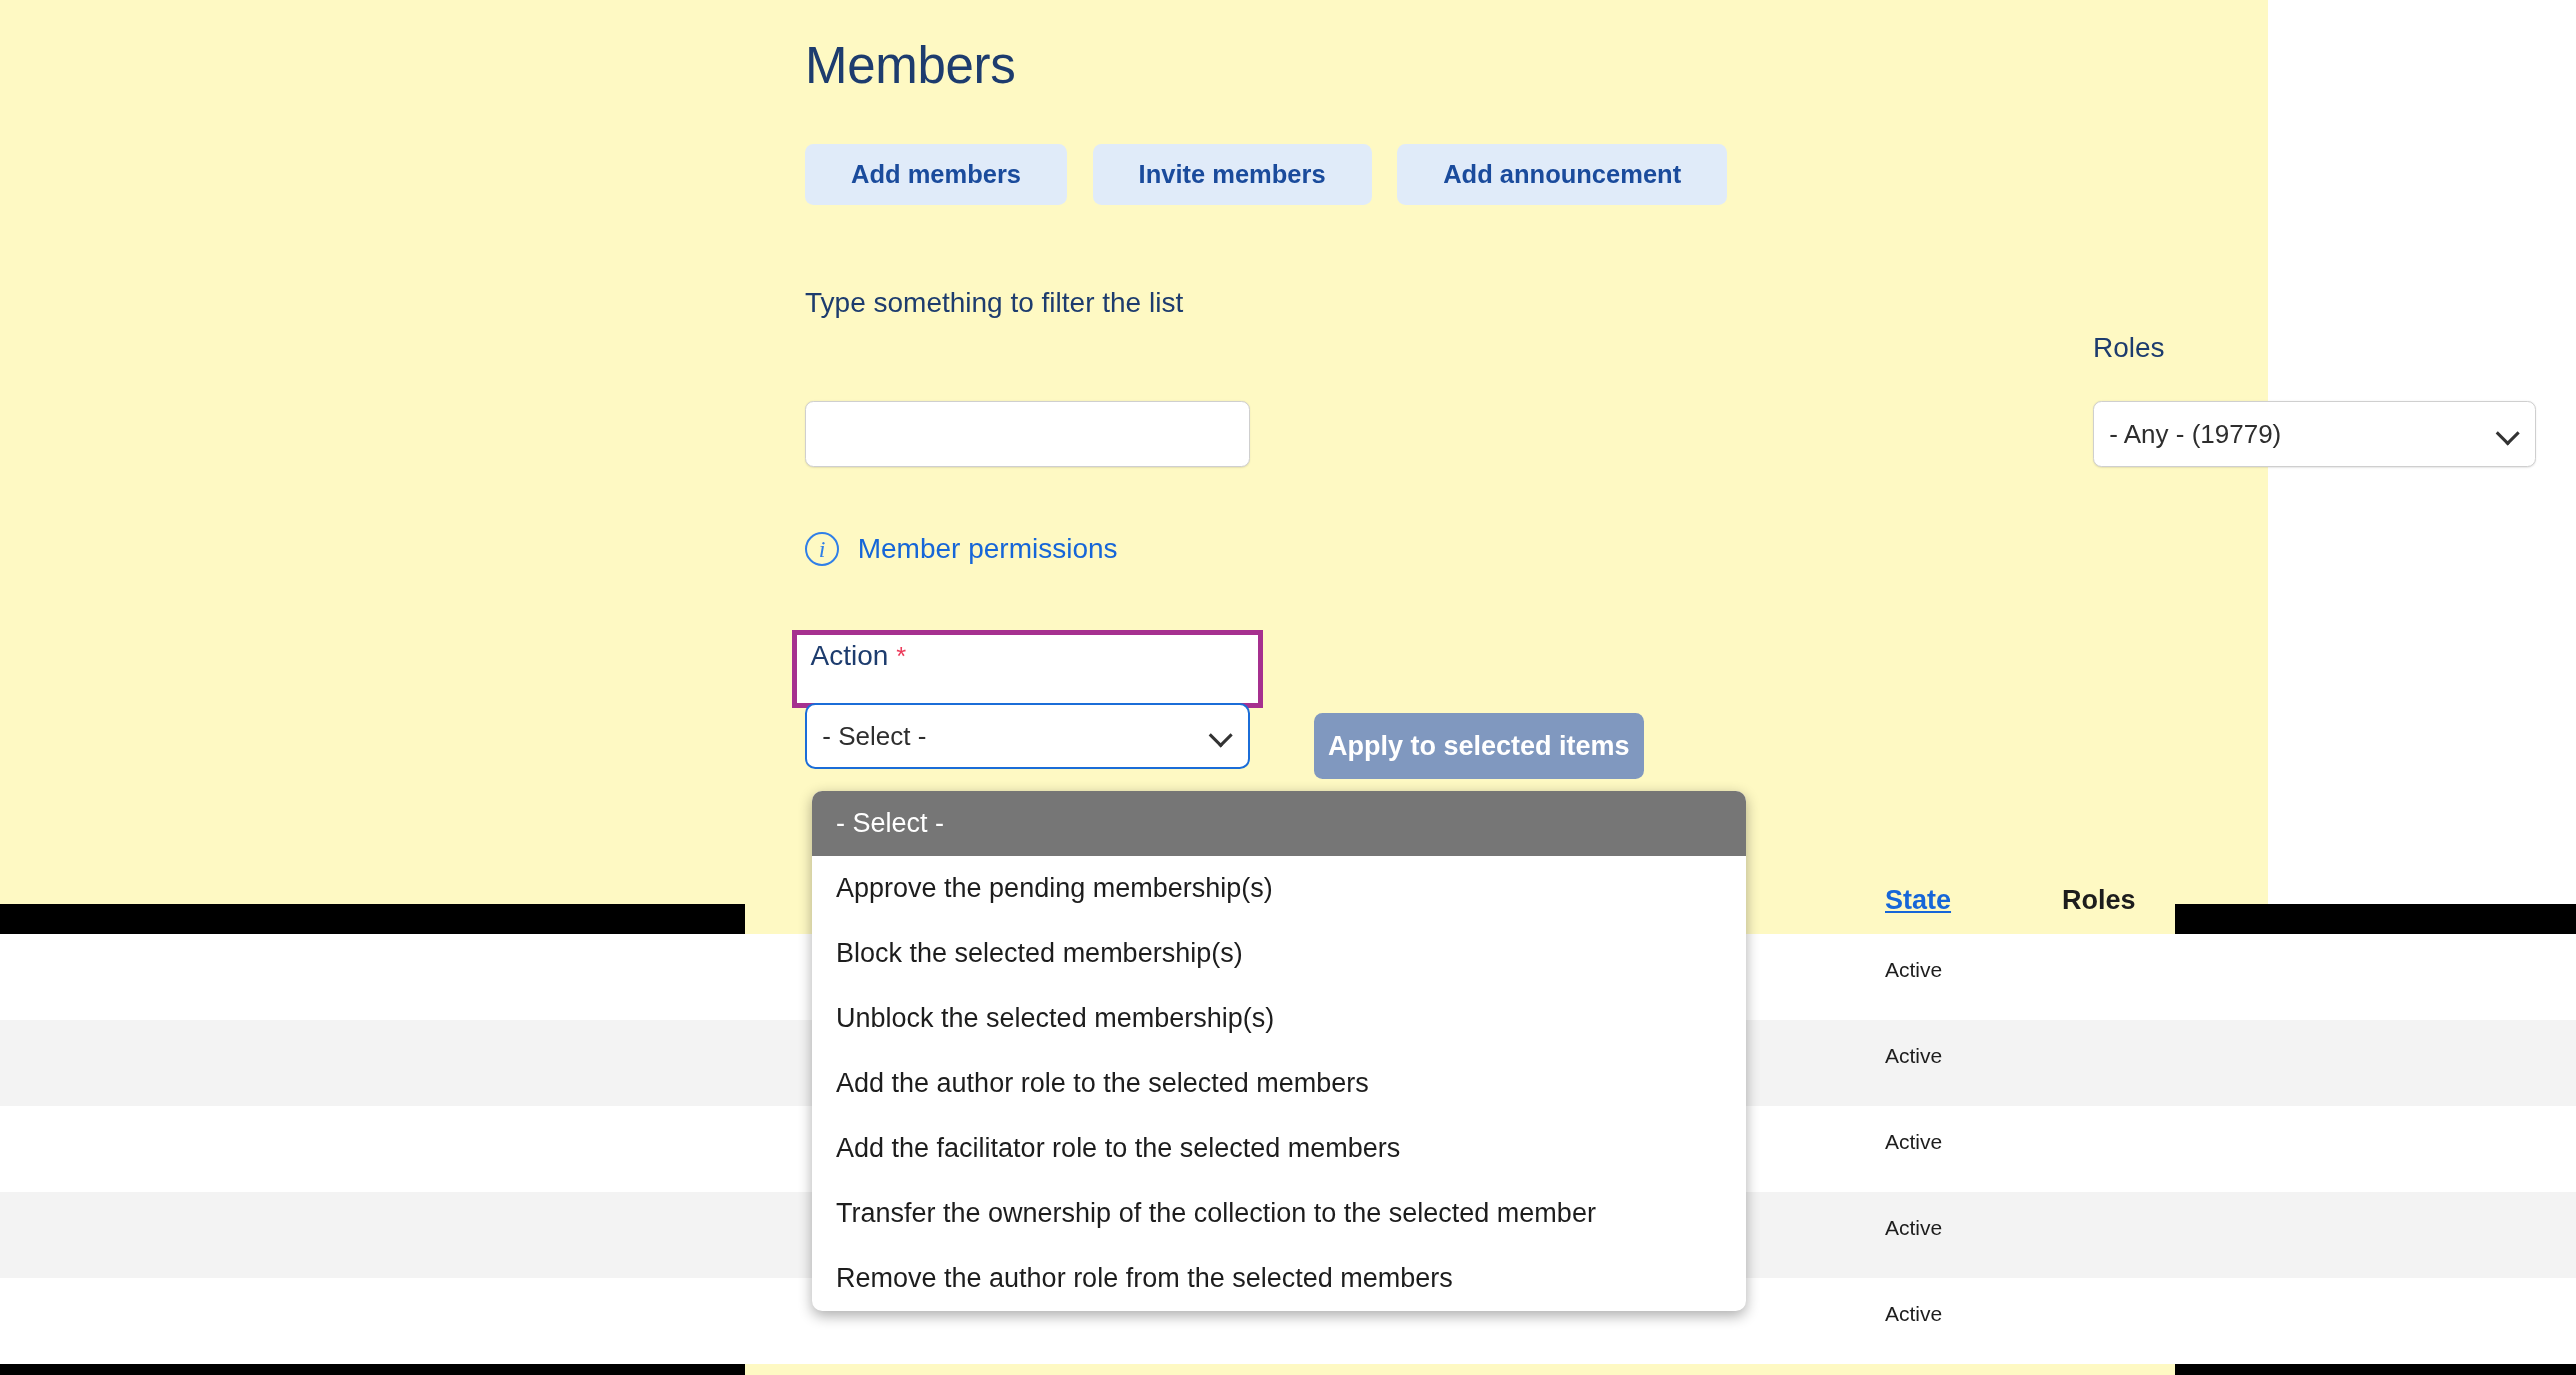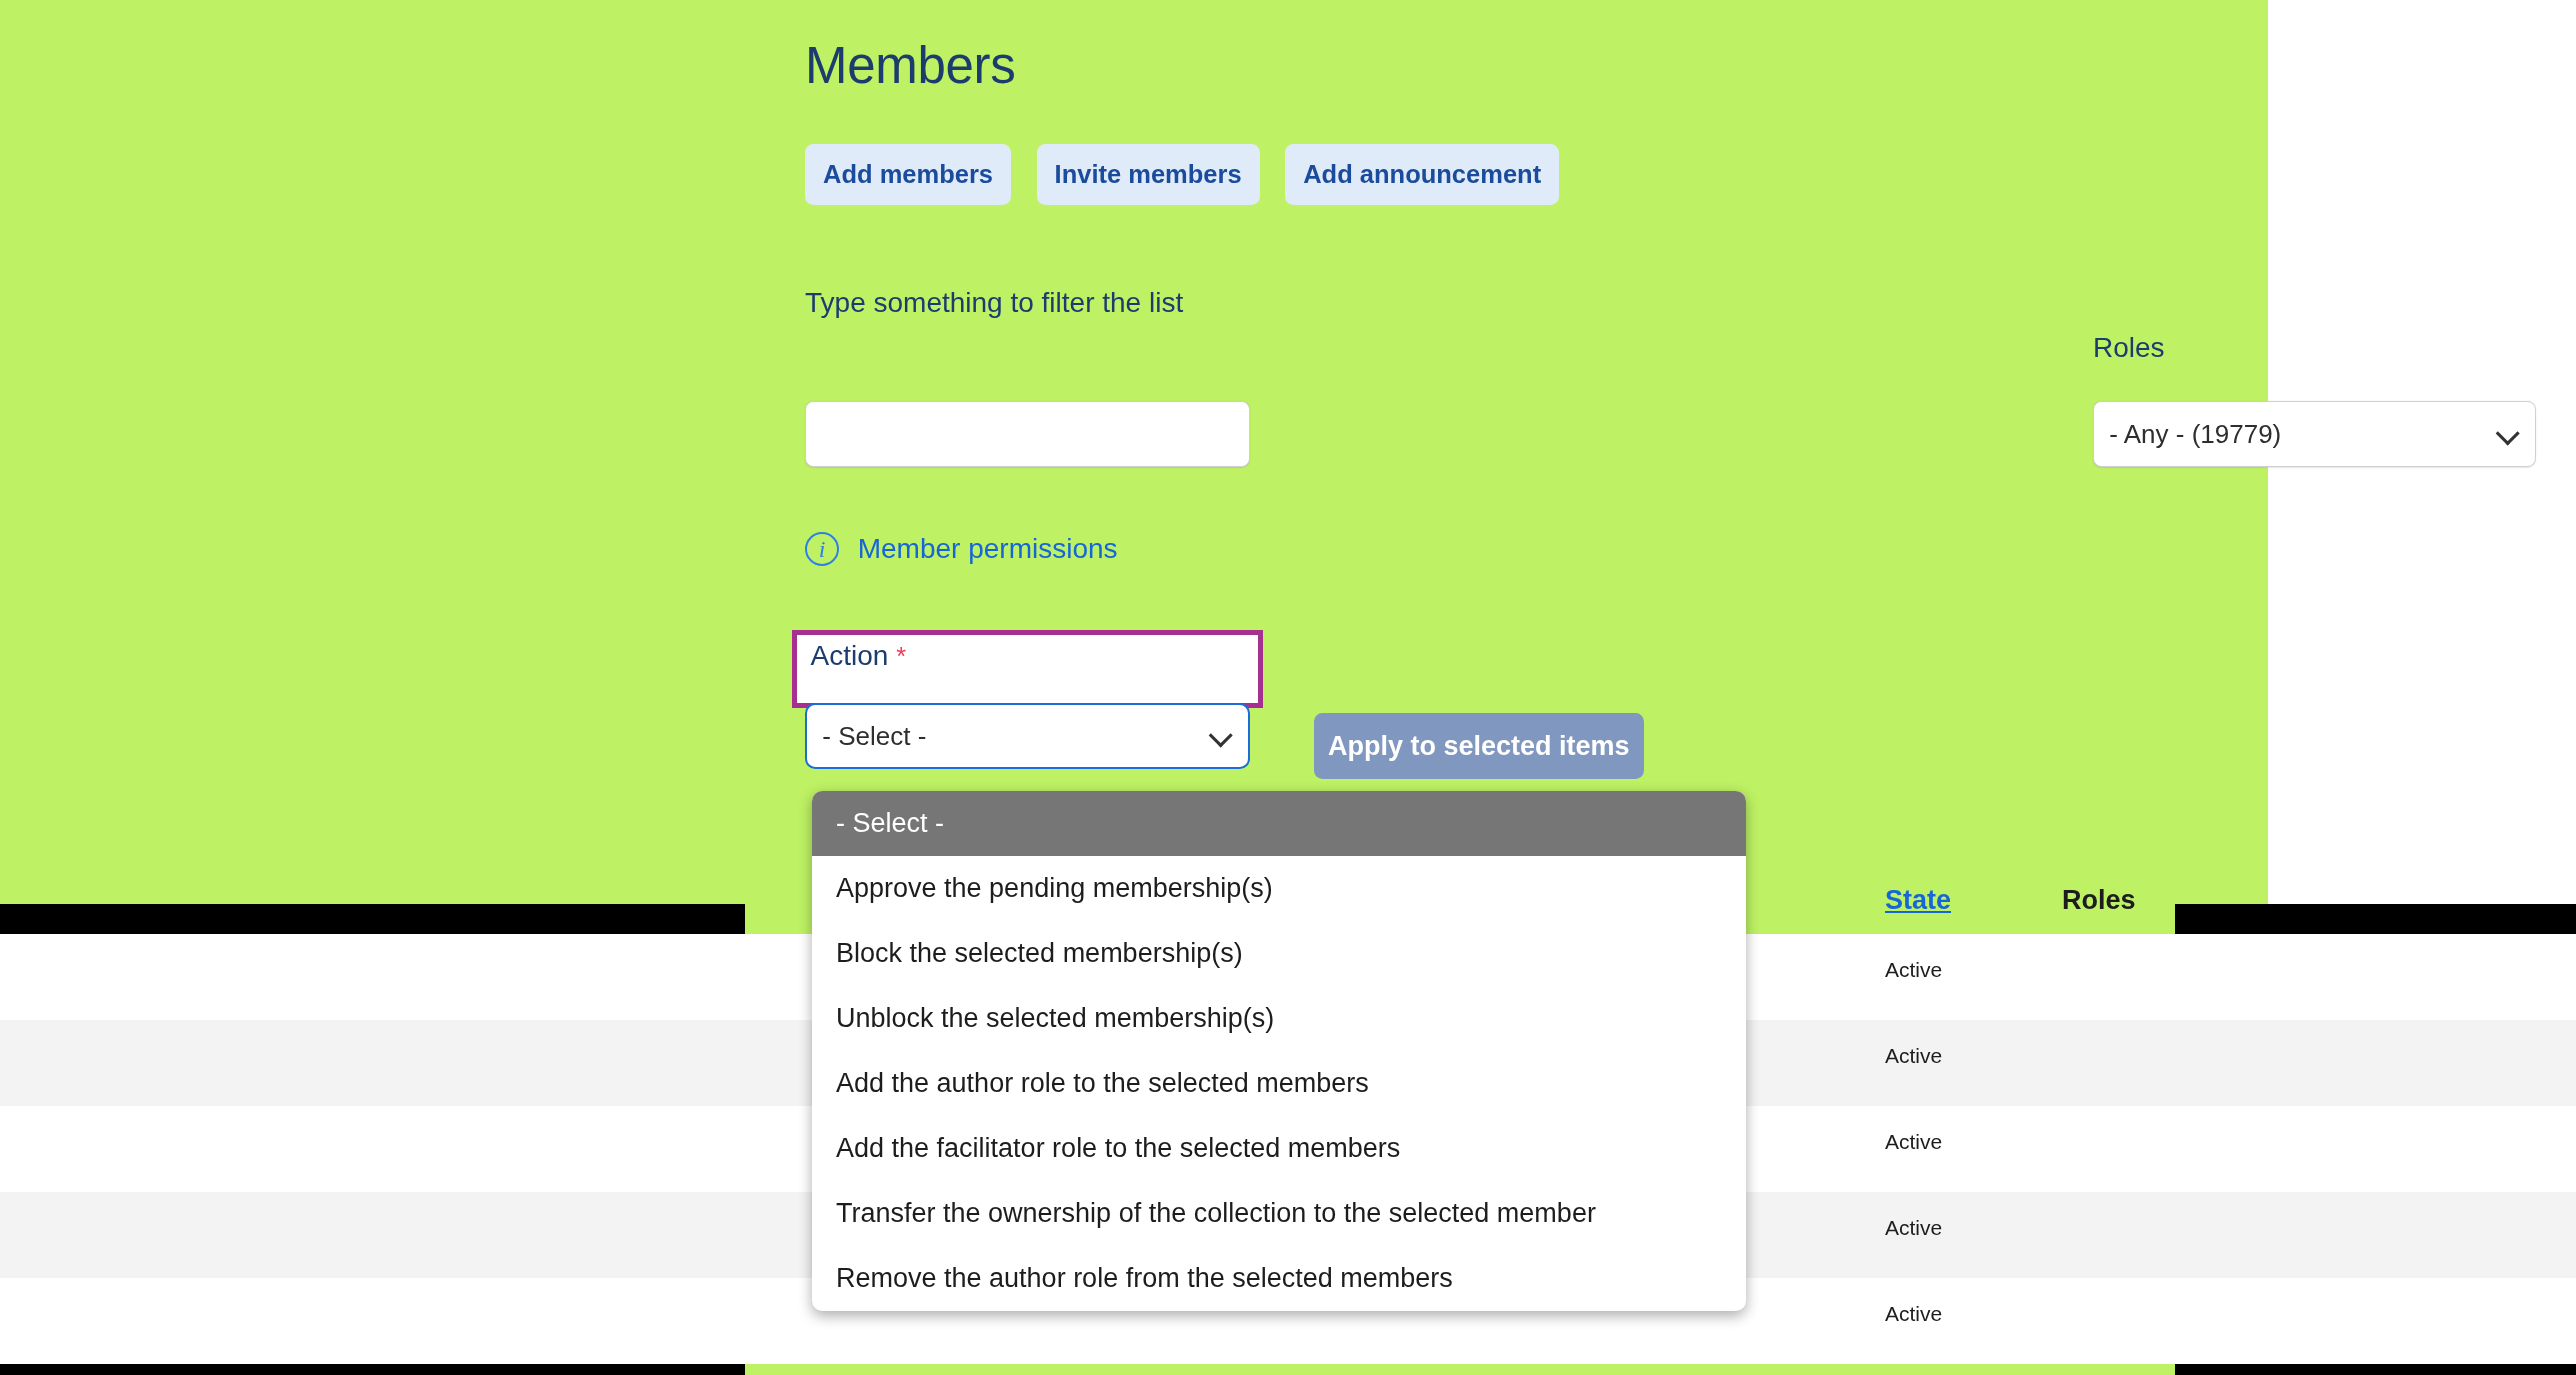--- a/index.html
+++ b/index.html
@@ -6,21 +6,21 @@
   html, body {
     margin: 0; padding: 0;
     width: 2576px; height: 1376px;
     background: #ffffff;
     font-family: "Liberation Sans", sans-serif;
     overflow: hidden;
   }
   #page {
     position: relative;
     width: 2268px; height: 1376px;
-    background: #bef264;
+    background: #fef9c3;
   }
 
   
   .occluder {
     position: absolute;
     background: #000000;
   }
   #occluder-left  { left: 0;      top: 904px; width: 745px;  height: 472px; }
   #occluder-right { left: 2175px; top: 904px; width: 401px;  height: 472px; }
 
@@ -43,21 +43,21 @@
     gap: 25.5px;
   }
   .pill-btn {
     background: #e0ebf9;
     color: #1a4b9c;
     border: none;
     border-radius: 8.5px;
     font-family: "Liberation Sans", sans-serif;
     font-size: 25.5px;
     font-weight: 700;
-    padding: 0 18px;
+    padding: 0 46px;
     height: 61px;
     line-height: 61px;
     cursor: pointer;
     white-space: nowrap;
   }
 
   
   #filter-area {
     position: absolute;
     left: 805px; top: 280px;

